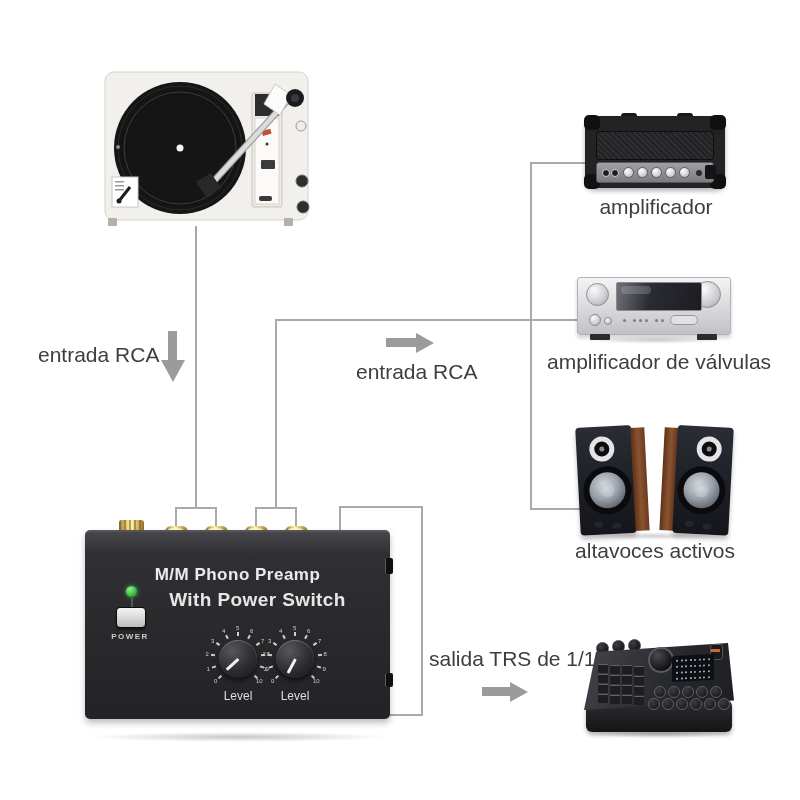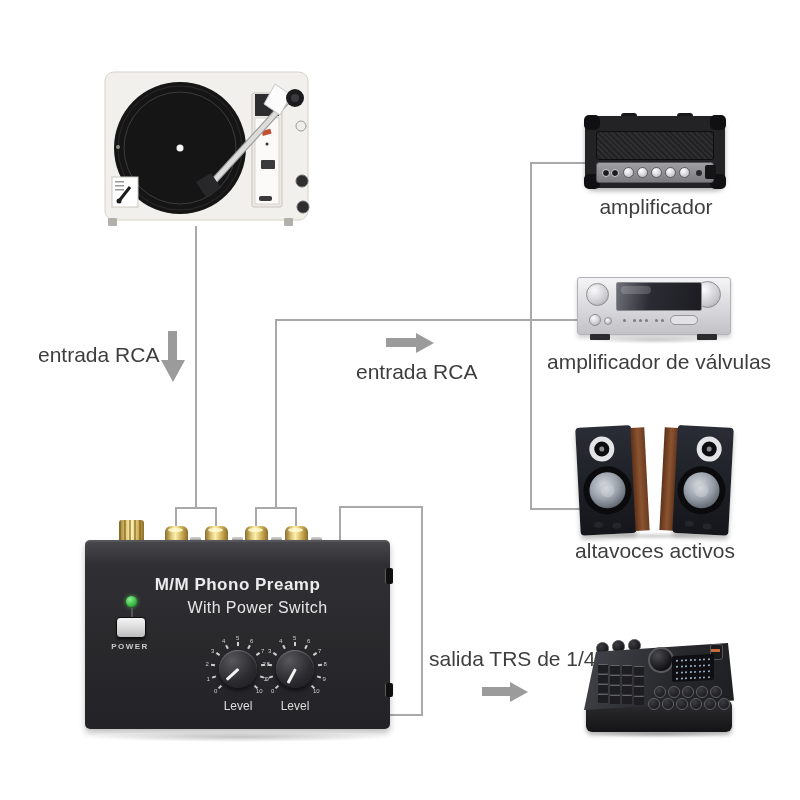--- a/index.html
+++ b/index.html
@@ -25,27 +25,27 @@
   .gold{background:linear-gradient(90deg,#8a6d2c,#e6cf7e 30%,#fdf0b0 45%,#caa94e 75%,#8a6d2c);}
   #pa-barrel{position:absolute;left:34px;top:15px;width:25px;height:28px;border-radius:3px;
      background:linear-gradient(90deg,#9c7f35,#efd98a 35%,#fdf2b4 50%,#caa94e 80%,#8a6d2c);}
   #pa-barrel:after{content:"";position:absolute;inset:0;border-radius:3px;
      background:repeating-linear-gradient(90deg,rgba(120,90,20,.55) 0 2px,transparent 2px 5px);}
   .rca{position:absolute;top:21px;width:23px;height:23px;border-radius:6px 6px 2px 2px;}
   .rca:after{content:"";position:absolute;left:3px;top:2px;width:15px;height:4px;border-radius:50%;
      background:rgba(255,250,210,.85);}
   .nub{position:absolute;top:32px;width:11px;height:10px;border-radius:2px;background:#a8a8a8;
      border-top:2px solid #c6c6c6;}
-  #pa-box{position:absolute;left:0;top:35px;width:305px;height:187px;border-radius:5px;
+  #pa-box{position:absolute;left:0;top:25px;width:305px;height:187px;border-radius:5px;
      background:linear-gradient(180deg,#47474b 0,#303034 12%,#29292c 55%,#232327 100%);
      border-top:2px solid #55555a;box-shadow:0 4px 6px rgba(0,0,0,.25);}
   #pa-title{position:absolute;left:0;right:0;top:33px;text-align:center;color:#ececec;
      font-size:17px;font-weight:bold;letter-spacing:.5px;}
   #pa-sub{position:absolute;left:0;right:0;top:57px;text-align:center;color:#e6e6e6;
-     font-size:16px;font-weight:normal;letter-spacing:.4px;padding-left:40px;}
+     font-size:19px;font-weight:bold;letter-spacing:.4px;padding-left:40px;}
   #pa-led{position:absolute;left:41px;top:54px;width:11px;height:11px;border-radius:50%;
      background:radial-gradient(circle at 35% 30%,#8ef08e,#3fbf47 55%,#1d6f22);box-shadow:0 0 4px rgba(80,220,90,.8);}
   #pa-stem{position:absolute;left:46px;top:66px;width:2px;height:9px;background:#55555a;}
   #pa-btn{position:absolute;left:31px;top:75px;width:28px;height:19px;border-radius:4px;
      background:linear-gradient(180deg,#f4f4f4,#d8d8d8 55%,#bdbdbd);border:1px solid #0d0d0d;
      box-shadow:0 2px 2px rgba(0,0,0,.5);}
   #pa-power{position:absolute;left:14px;top:100px;width:62px;text-align:center;color:#c9c9c9;
      font-size:8px;letter-spacing:1.5px;font-weight:bold;}
   .knob{position:absolute;width:38px;height:38px;border-radius:50%;
      background:radial-gradient(circle at 35% 28%,#58585c,#2d2d31 55%,#19191c);
@@ -152,21 +152,21 @@
   <div class="arrow-head head-down" style="left:161px;top:360px;"></div>
 
   <div class="arrow-shaft" style="left:386px;top:338px;width:30px;height:9px;"></div>
   <div class="arrow-head head-right" style="left:416px;top:333px;"></div>
 
   <div class="arrow-shaft" style="left:482px;top:687px;width:28px;height:9px;"></div>
   <div class="arrow-head head-right" style="left:510px;top:682px;"></div>
 
   <div class="lbl" style="left:38px;top:343px;">entrada RCA</div>
   <div class="lbl" style="left:356px;top:360px;">entrada RCA</div>
-  <div class="lbl" style="left:429px;top:647px;">salida TRS de 1/4</div>
+  <div class="lbl" style="left:429px;top:647px;">salida TRS de 1/1</div>
   <div class="lbl center" style="left:586px;top:195px;width:140px;">amplificador</div>
   <div class="lbl center" style="left:575px;top:539px;width:160px;">altavoces activos</div>
   <div class="lbl center" style="left:547px;top:350px;width:220px;">amplificador de válvulas</div>
 
   <svg id="turntable" width="208" height="162" viewBox="0 0 208 162">
     <rect x="2" y="6" width="203" height="148" rx="9" fill="#f2f0ec" stroke="#d6d2cb"></rect>
     <rect x="5" y="152" width="9" height="8" rx="1" fill="#b3b0aa"></rect>
     <rect x="181" y="152" width="9" height="8" rx="1" fill="#b3b0aa"></rect>
     <circle cx="77" cy="82" r="66" fill="#151515"></circle>
     <circle cx="77" cy="82" r="62" fill="none" stroke="#2a2a2a"></circle>

